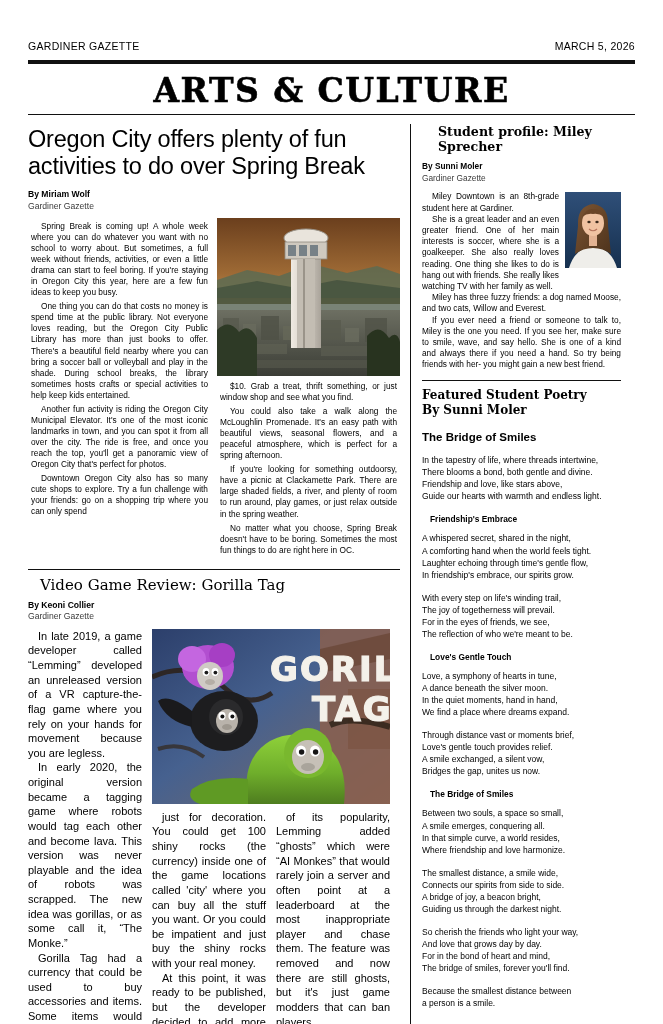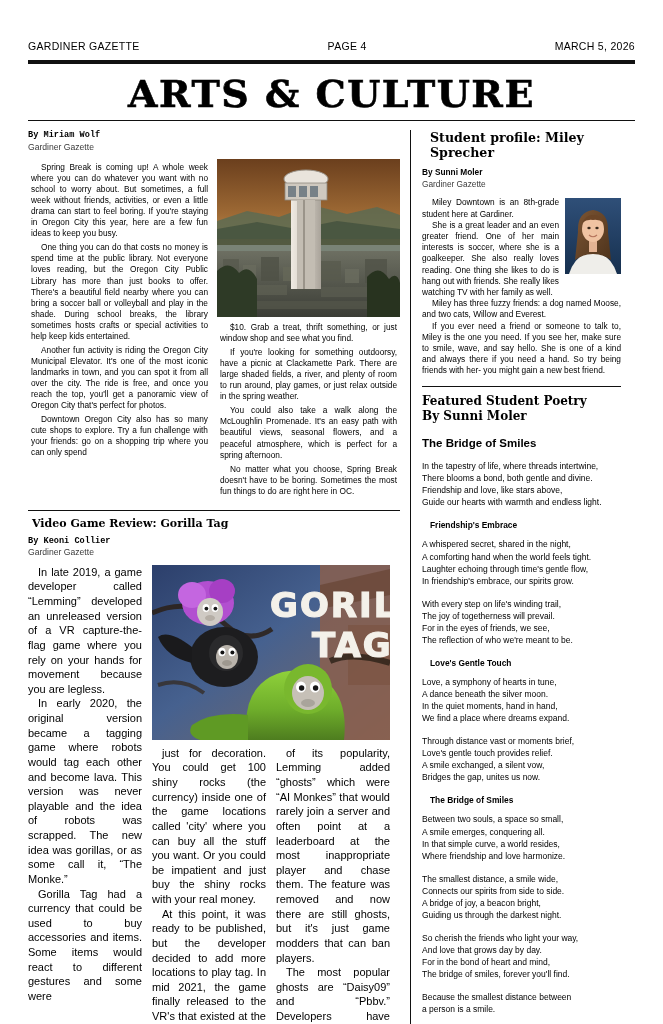--- a/index.html
+++ b/index.html
@@ -38,21 +38,21 @@
 
   .rule-thick {
     border-top: 4px solid #111;
     margin-top: 8px;
   }
 
   .section-banner {
     text-align: center;
     font-family: "DejaVu Serif", "Liberation Serif", serif;
     font-weight: bold;
-    font-size: 38px;
+    font-size: 33px;
     letter-spacing: 1.5px;
     margin: 7px 0 4px 0;
     -webkit-text-stroke: 0.6px #000;
   }
   .rule-thin {
     border-top: 1.5px solid #111;
     margin-bottom: 9px;
   }
 
   
@@ -82,21 +82,20 @@
     font-size: 23.5px;
     line-height: 1.17;
     font-weight: 400;
     margin: 2px 0 8px 0;
     letter-spacing: -0.2px;
   }
   .byline {
     font-size: 8.6px;
     font-weight: bold;
     line-height: 1.35;
-    font-family: Liberation Mono, monospace;
   }
   .byline-sub {
     font-size: 8.6px;
     font-weight: normal;
     color: #3a3a3a;
     line-height: 1.35;
     margin-bottom: 6px;
   }
   .lead-photo {
     width: 100%;
@@ -128,21 +127,21 @@
     margin: 3px;
     text-indent: 10px;
   }
 
   
   .sb-head {
     font-family: "DejaVu Serif", "Liberation Serif", serif;
     font-weight: bold;
     font-size: 12.6px;
     line-height: 1.2;
-    margin: 0 0 7px 8px;
+    margin: 0 0 7px 16px;
   }
   .sb-byline {
     font-size: 8.3px;
     font-weight: bold;
     line-height: 1.4;
   }
   .sb-byline-sub {
     font-size: 8.3px;
     color: #3a3a3a;
     line-height: 1.4;
@@ -194,23 +193,23 @@
     white-space: pre-line;
   }
 
   
   .bottom-rule {
     border-top: 1.2px solid #111;
     margin: 10px 0 6px 0;
   }
   .gt-head {
     font-family: "DejaVu Serif", "Liberation Serif", serif;
-    font-weight: bold;
-    font-size: 11px;
-    margin: 0 0 6px 4px;
+    font-weight: normal;
+    font-size: 15px;
+    margin: 0 0 6px 12px;
   }
   .gt-flow { position: relative; }
   .gt-col {
     width: 114px;
     font-size: 11px;
     line-height: 1.33;
     text-align: justify;
     float: left;
   }
   .gt-col p { margin: 0; text-indent: 10px; }
@@ -225,31 +224,31 @@
 
   .clear { clear: both; }
 </style>
 </head>
 <body>
 
 <div class="page">
 
   <div class="masthead">
     <div class="m-left">GARDINER GAZETTE</div>
-    <div class="m-center">PAGE 4</div>
     <div class="m-right">MARCH 5, 2026</div>
   </div>
   <div class="rule-thick"></div>
   <div class="section-banner">ARTS &amp; CULTURE</div>
   <div class="rule-thin"></div>
 
   <div class="main-grid">
 
     <div class="left-zone">
 
+      <h1 class="headline">Oregon City offers plenty of fun activities to do over Spring Break</h1>
       <div class="byline">By Miriam Wolf</div>
       <div class="byline-sub">Gardiner Gazette</div>
 
       <div class="lead-flow">
         <div class="lead-right-col">
 
           <svg class="lead-photo" viewBox="0 0 183 158" preserveAspectRatio="none">
             <defs>
               <linearGradient id="skyG" x1="0" y1="0" x2="0" y2="1">
                 <stop offset="0%" stop-color="#6b3f1d"></stop>
@@ -299,22 +298,22 @@
               <rect x="82" y="27" width="8" height="11"></rect>
               <rect x="93" y="27" width="8" height="11"></rect>
             </g>
             <rect x="80" y="41" width="18" height="89" fill="#c3bdb3"></rect>
             <rect x="86" y="41" width="2" height="89" fill="#9a948a"></rect>
 
             <path d="M0 158 L0 112 Q12 100 22 114 Q32 104 40 120 L40 158 Z" fill="#2e3a26"></path>
             <path d="M150 158 L150 118 Q162 104 172 120 Q180 112 183 124 L183 158 Z" fill="#28331f"></path>
           </svg>
           <p>$10. Grab a treat, thrift something, or just window shop and see what you find.</p>
+          <p>You could also take a walk along the McLoughlin Promenade. It's an easy path with beautiful views, seasonal flowers, and a peaceful atmosphere, which is perfect for a spring afternoon.</p>
           <p>If you're looking for something outdoorsy, have a picnic at Clackamette Park. There are large shaded fields, a river, and plenty of room to run around, play games, or just relax outside in the spring weather.</p>
-          <p>You could also take a walk along the McLoughlin Promenade. It's an easy path with beautiful views, seasonal flowers, and a peaceful atmosphere, which is perfect for a spring afternoon.</p>
           <p>No matter what you choose, Spring Break doesn't have to be boring. Sometimes the most fun things to do are right here in OC.</p>
         </div>
         <div class="lead-left-col">
           <p>Spring Break is coming up! A whole week where you can do whatever you want with no school to worry about. But sometimes, a full week without friends, activities, or even a little drama can start to feel boring. If you're staying in Oregon City this year, here are a few fun ideas to keep you busy.</p>
           <p>One thing you can do that costs no money is spend time at the public library. Not everyone loves reading, but the Oregon City Public Library has more than just books to offer. There's a beautiful field nearby where you can bring a soccer ball or volleyball and play in the shade. During school breaks, the library sometimes hosts crafts or special activities to help keep kids entertained.</p>
           <p>Another fun activity is riding the Oregon City Municipal Elevator. It's one of the most iconic landmarks in town, and you can spot it from all over the city. The ride is free, and once you reach the top, you'll get a panoramic view of Oregon City that's perfect for photos.</p>
           <p>Downtown Oregon City also has so many cute shops to explore. Try a fun challenge with your friends: go on a shopping trip where you can only spend</p>
         </div>
         <div class="clear"></div>
       </div>

